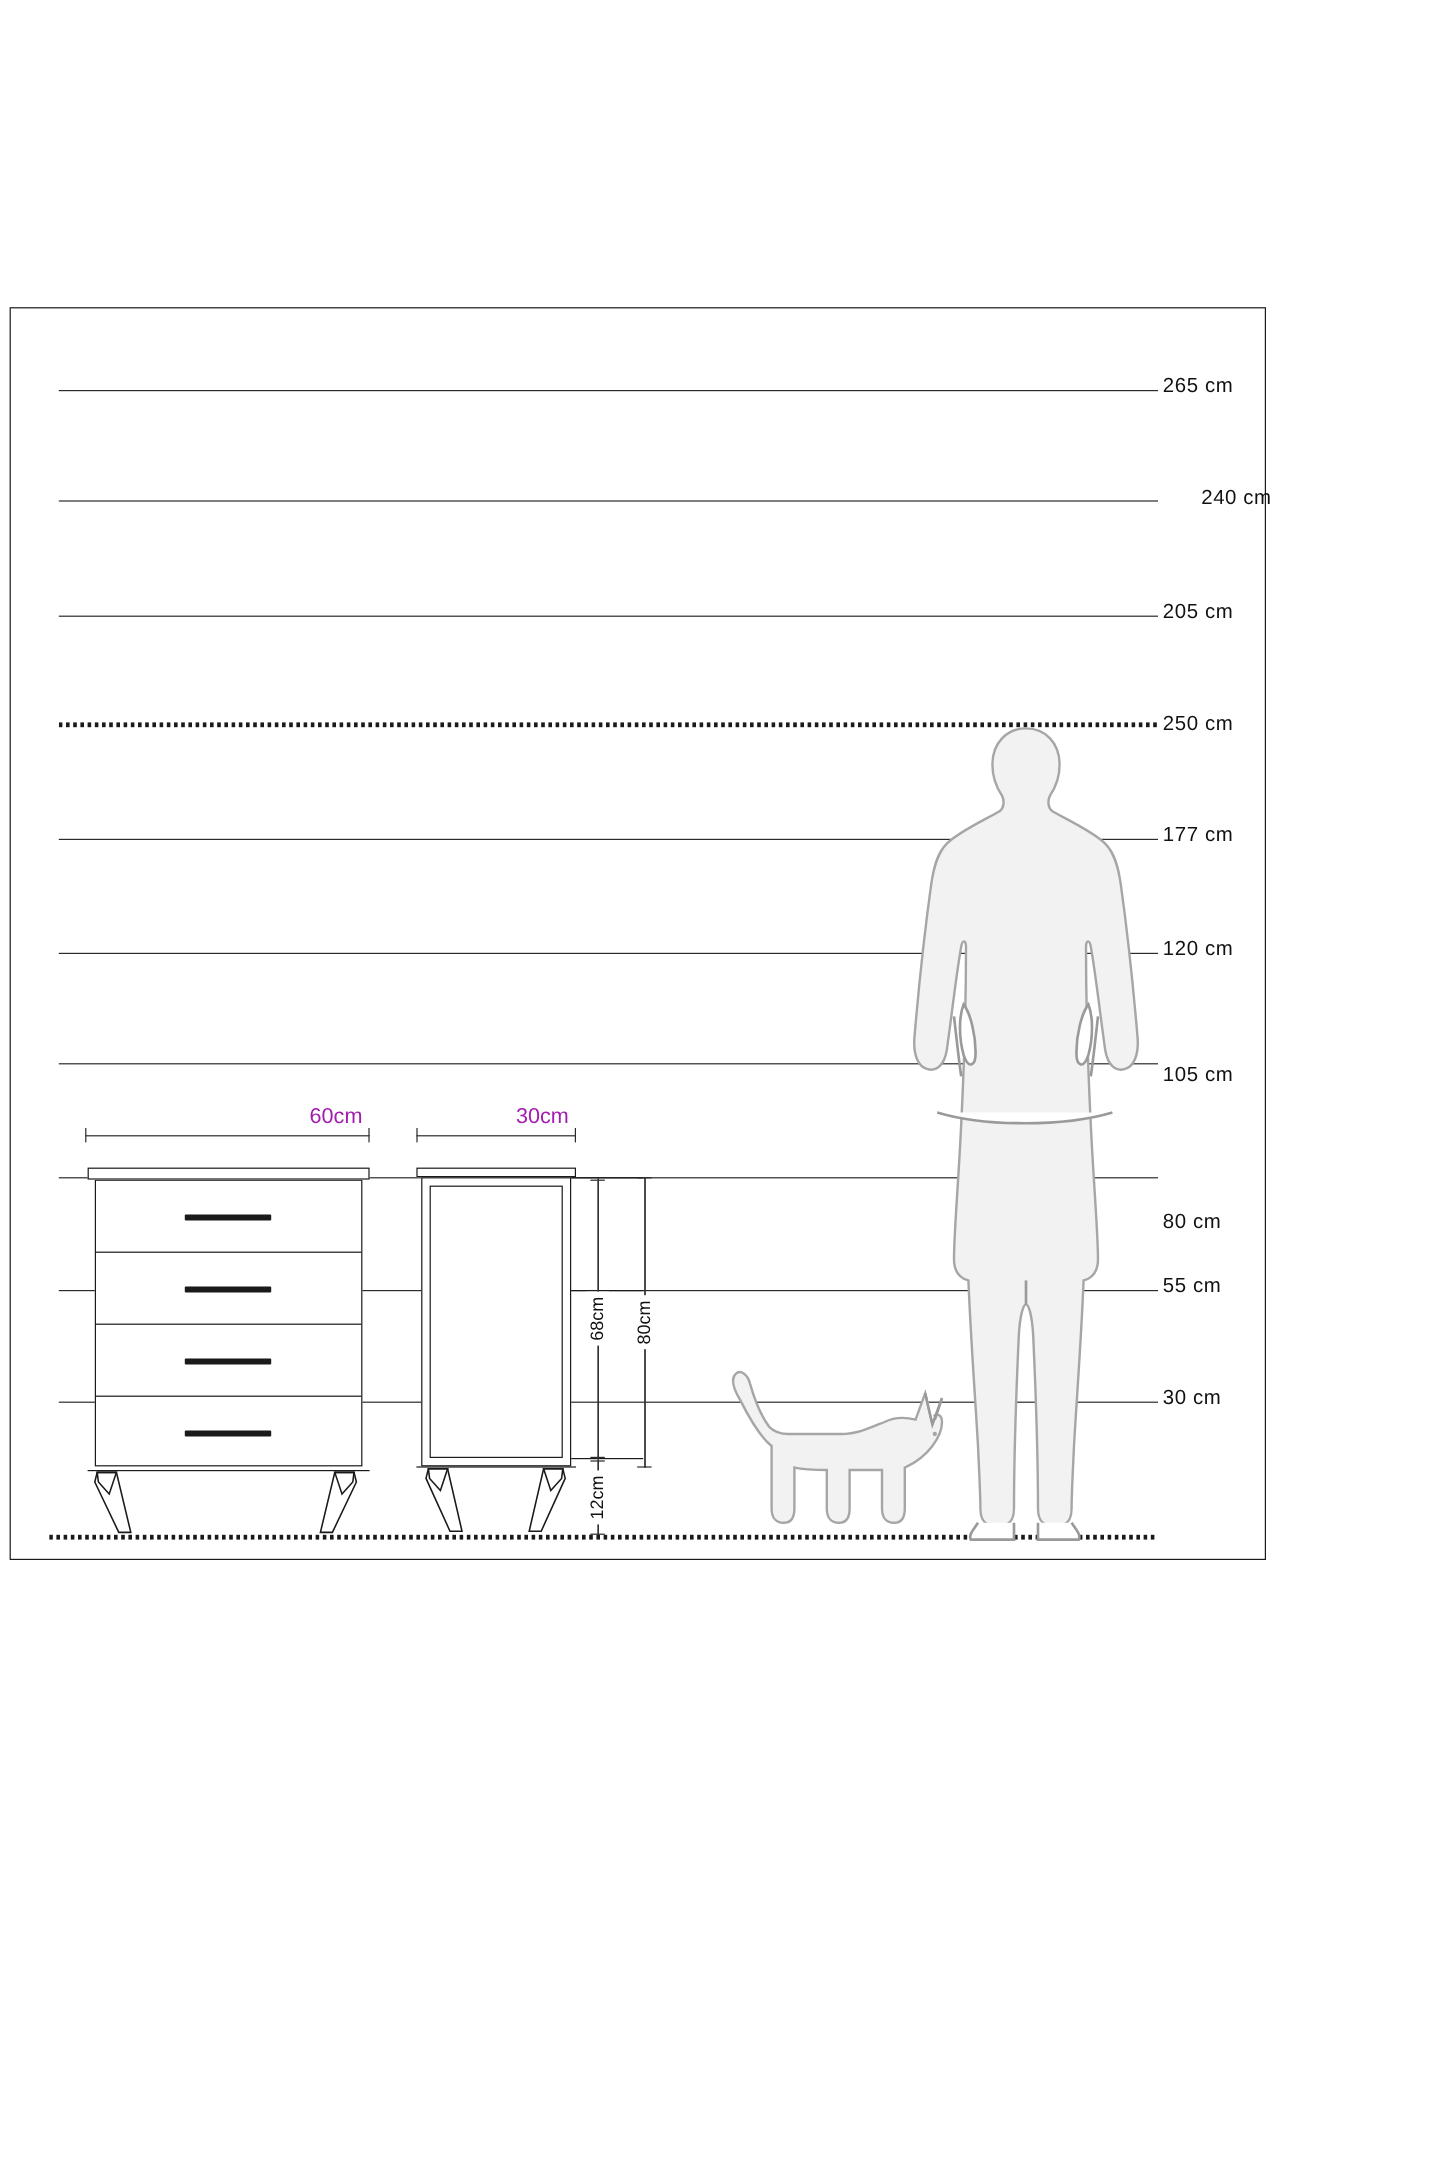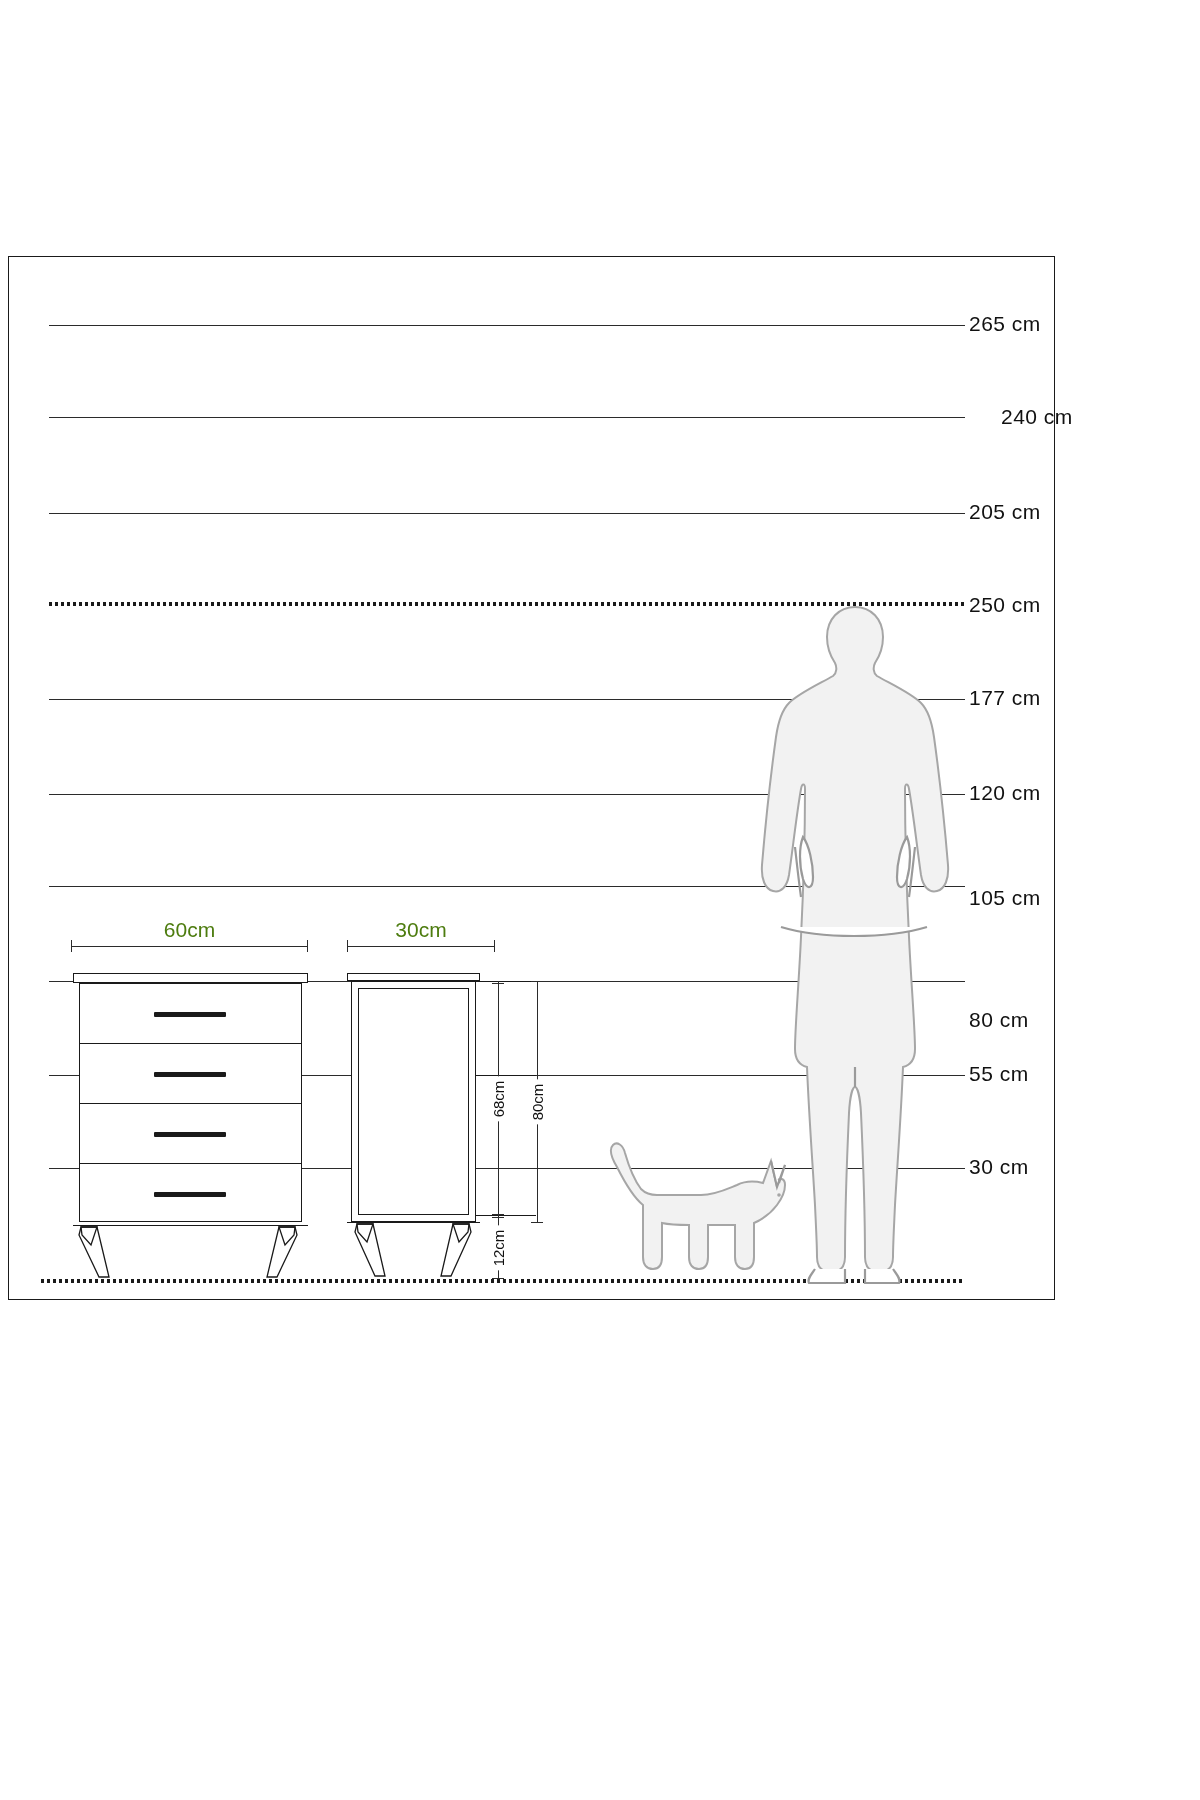--- a/index.html
+++ b/index.html
@@ -31,21 +31,21 @@
     box-sizing: border-box;
   }
   
   .scale-line {
     position: absolute;
     height: 0;
     border-top: 1px solid #2b2b2b;
   }
   .scale-label {
     position: absolute;
-    font-size: 21px;
+    font-size: 17px;
     color: #111111;
     letter-spacing: 0.5px;
     white-space: nowrap;
   }
   
   .dotted-line {
     position: absolute;
     height: 4px;
     background-image:
       repeating-linear-gradient(to right,
@@ -79,23 +79,23 @@
     height: 12px;
     border-left: 1px solid #2b2b2b;
   }
   .dim-h .cap.l { left: 0; }
   .dim-h .cap.r { right: 0; }
   .dim-h .txt {
     position: absolute;
     top: -17px;
     left: 0;
     right: 0;
-    text-align: center;
-    font-size: 21px;
-    color: #4d7c0f;
+    text-align: right;
+    font-size: 18px;
+    color: #a21caf;
     background: #fff;
     line-height: 14px;
   }
   .dim-h .txt span {
     background: #fff;
     padding: 0 6px;
   }
 
   
   .dim-v {
@@ -201,21 +201,21 @@
 
     <div class="dotted-line" style="left:32px; top:1022px; width:924px;"></div>
 
     <div class="dim-h" style="left:62px; top:683px; width:237px;">
       <div class="bar"></div>
       <div class="cap l"></div>
       <div class="cap r"></div>
       <div class="txt"><span>60cm</span></div>
     </div>
 
-    <div class="dim-h" style="left:338px; top:683px; width:148px;">
+    <div class="dim-h" style="left:338px; top:683px; width:133px;">
       <div class="bar"></div>
       <div class="cap l"></div>
       <div class="cap r"></div>
       <div class="txt"><span>30cm</span></div>
     </div>
 
     <div class="top-cap" style="left:64px; top:716px; width:235px; height:10px;"></div>
 
     <div class="unit-outline" style="left:70px; top:726px; width:223px; height:239px;">
       <div class="drawer" style="top:0; height:60px;">

